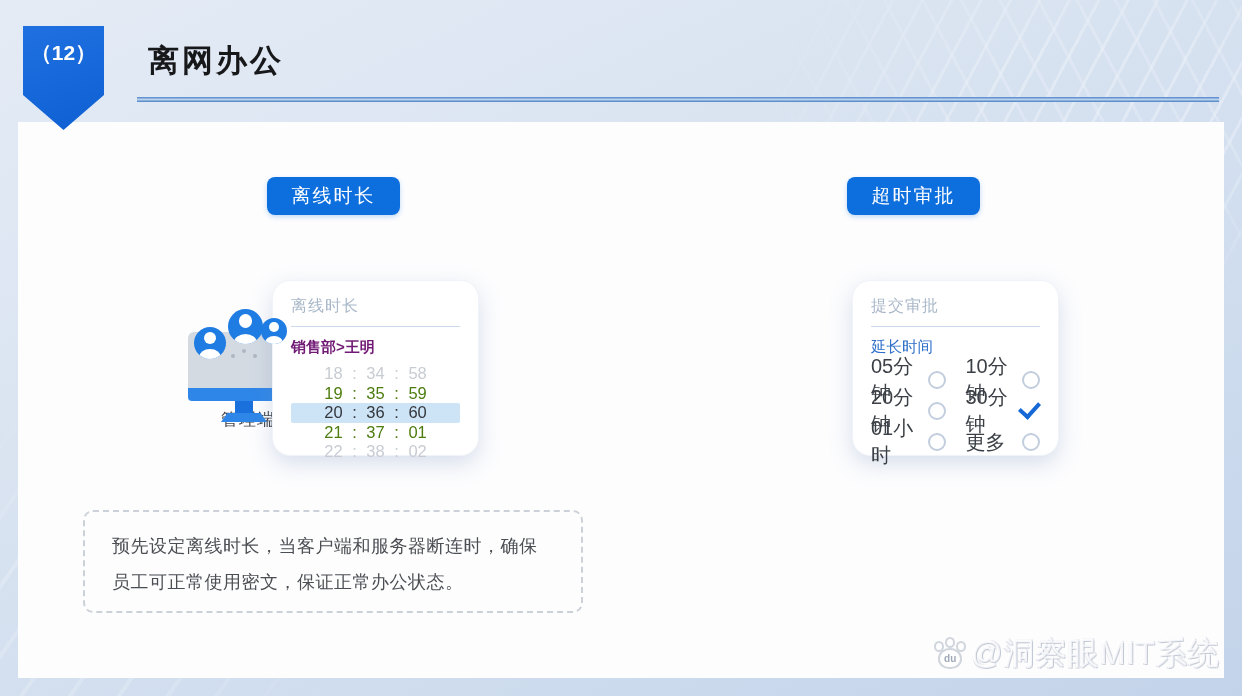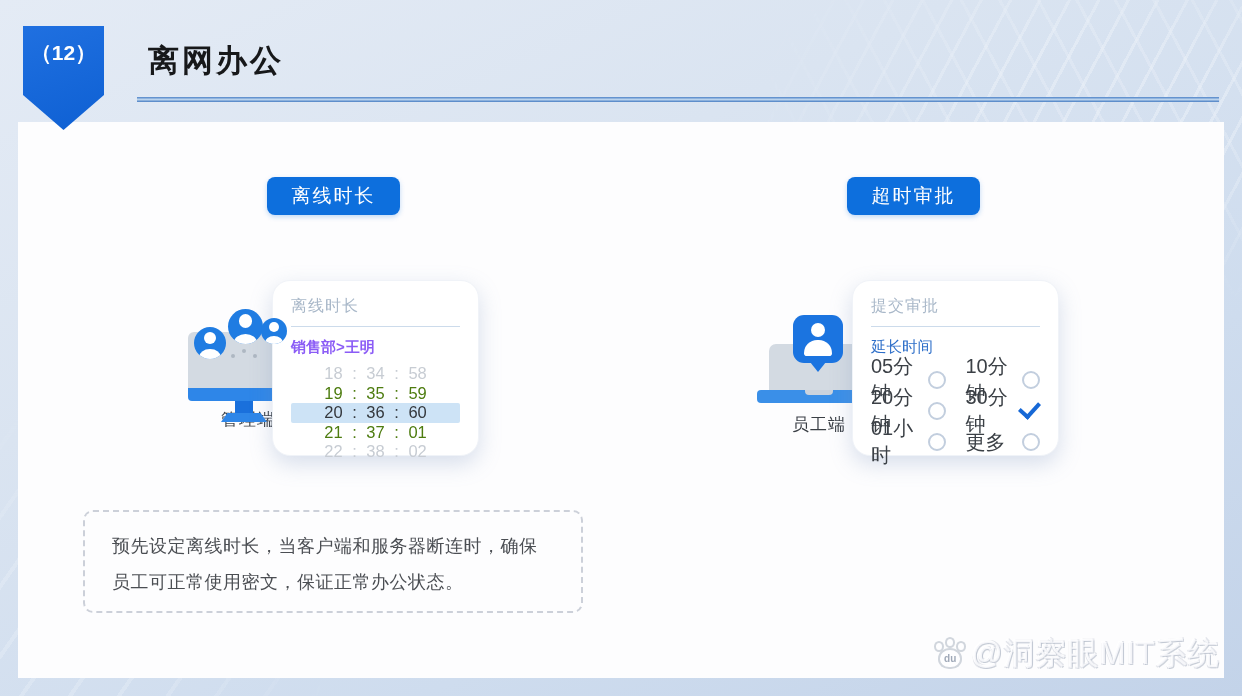--- a/index.html
+++ b/index.html
@@ -52,21 +52,21 @@
   
   .ui-card{
     position:absolute;top:280px;width:207px;height:176px;background:#fff;border:1px solid #f0f3f8;
     border-radius:18px;box-shadow:0 8px 22px rgba(120,145,185,.28);box-sizing:border-box;
     padding:15px 18px 0;z-index:2;
   }
   .card-left{left:272px;}
   .card-right{left:852px;}
   .card-header{font-size:16px;color:#a9b8c9;letter-spacing:1px;}
   .card-divider{height:1px;background:#ccdbeb;margin-top:9px;}
-  .card-target{margin-top:11px;font-size:15px;color:#8b5cf6;font-weight:bold;}
+  .card-target{margin-top:11px;font-size:15px;color:#701a75;font-weight:bold;}
   .field-label{margin-top:10px;font-size:15.5px;color:#2e6fc9;}
 
   .time-list{margin-top:7px;text-align:center;font-size:16.5px;line-height:19.5px;word-spacing:5px;}
   .time-row{border-radius:2px;}
   .time-row.faint{color:#c7ccd3;}
   .time-row.dim{color:#4d7c0f;}
   .time-row.selected{background:#cde3f6;color:#33373c;}
 
   .options{display:grid;grid-template-columns:1fr 1fr;column-gap:20px;row-gap:13px;margin-top:13px;}
   .option{display:flex;justify-content:space-between;align-items:center;font-size:20px;color:#3b4046;height:18px;}
@@ -170,30 +170,20 @@
     <div class="card-target">销售部&gt;王明</div>
     <div class="time-list">
       <div class="time-row faint">18 : 34 : 58</div>
       <div class="time-row dim">19 : 35 : 59</div>
       <div class="time-row selected">20 : 36 : 60</div>
       <div class="time-row dim">21 : 37 : 01</div>
       <div class="time-row faint">22 : 38 : 02</div>
     </div>
   </div>
 
-  <div class="device device-emp">
-    <div class="laptop-screen"></div>
-    <div class="laptop-base"></div>
-    <div class="laptop-notch"></div>
-    <div class="bubble">
-      <div class="bubble-head"></div>
-      <div class="bubble-body"></div>
-    </div>
-    <div class="device-label label-emp">员工端</div>
-  </div>
 
   <div class="ui-card card-right">
     <div class="card-header">提交审批</div>
     <div class="card-divider"></div>
     <div class="field-label">延长时间</div>
     <div class="options">
       <div class="option">
         <span>05分钟</span>
         <span class="radio-icon"></span>
       </div>

